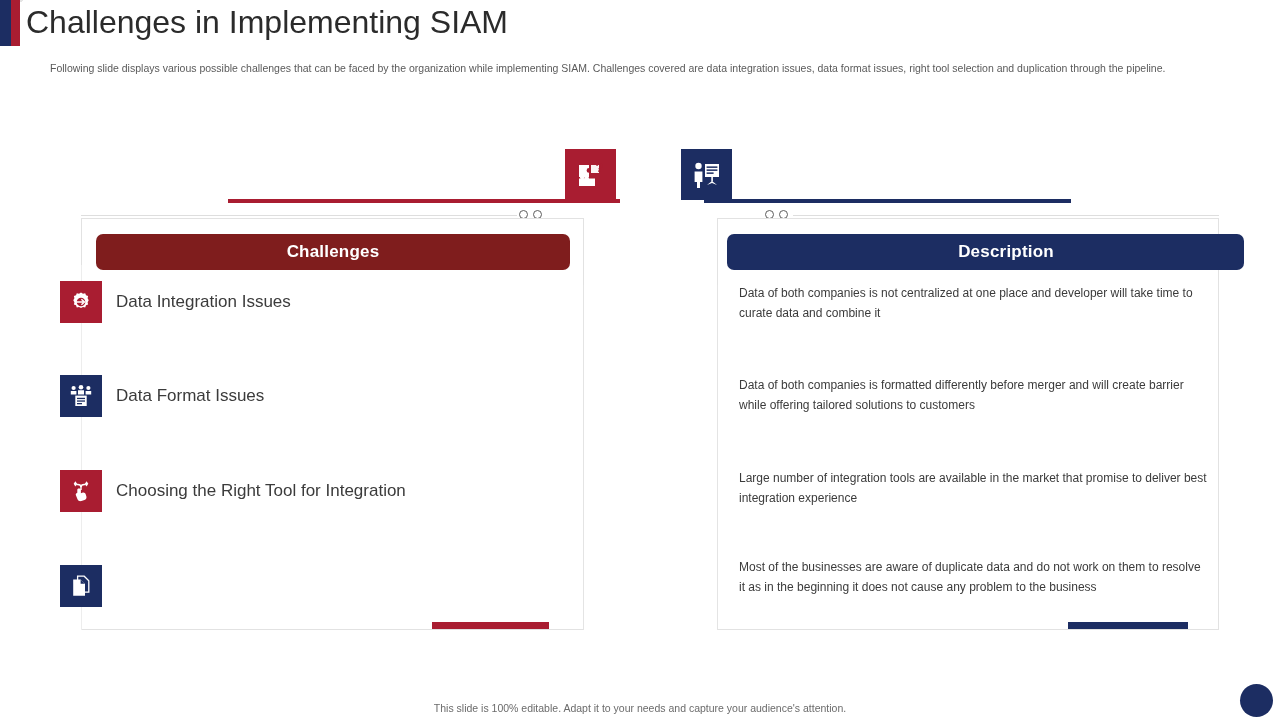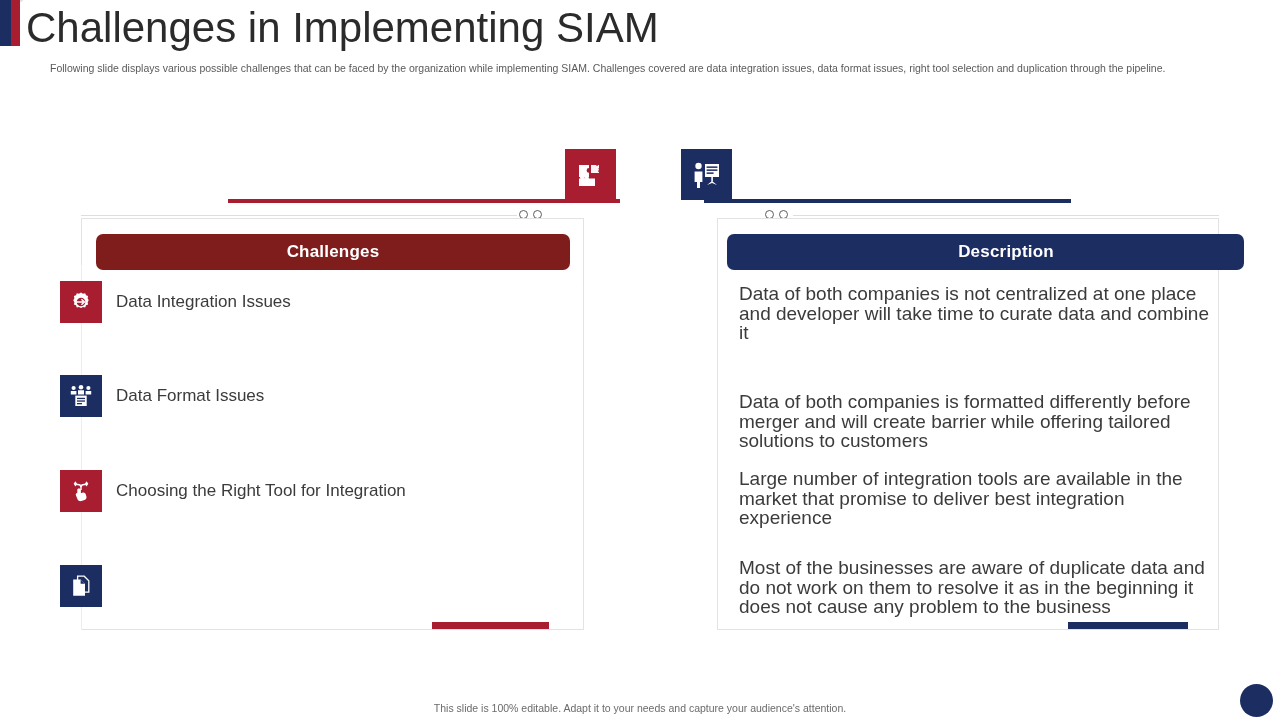--- a/index.html
+++ b/index.html
@@ -27,21 +27,21 @@
     position: absolute;
     left: 11px; top: 0;
     width: 9px; height: 46px;
     background: #a91d31;
   }
 
   
   .page-title {
     position: absolute;
     left: 26px; top: 4px;
-    font-size: 42px;
+    font-size: 32px;
     font-weight: 400;
     color: #2b2b2b;
     letter-spacing: 0px;
     white-space: nowrap;
   }
   .page-subtitle {
     position: absolute;
     left: 24px; top: 62px;
     width: 1200px;
     font-size: 10.5px;
@@ -173,21 +173,21 @@
     font-size: 17px;
     color: #3b3b3b;
     white-space: nowrap;
   }
 
   
   .desc-row {
     position: absolute;
     left: 739px;
     width: 470px;
-    font-size: 19px;
+    font-size: 12px;
     line-height: 19.5px;
     color: #3b3b3b;
   }
 
   
   .footer-note {
     position: absolute;
     left: 0; top: 702px;
     width: 1280px;
     text-align: center;
@@ -277,21 +277,21 @@
       <circle cx="19.4" cy="4" r="2.1" fill="#ffffff"></circle>
       <path d="M1.8 7h5.6v3.6H1.8zM9 6.3h6v4.3H9zM16.6 7h5.6v3.6h-5.6z" fill="#ffffff"></path>
       <rect x="6.3" y="11.6" width="11.4" height="10.4" fill="#ffffff"></rect>
       <rect x="8" y="13.8" width="8" height="1.3" fill="#1c2d62"></rect>
       <rect x="8" y="16.4" width="8" height="1.3" fill="#1c2d62"></rect>
       <rect x="8" y="19" width="5" height="1.3" fill="#1c2d62"></rect>
     </svg>
   </span>
   <span class="challenge-label">Data Format Issues</span>
 </div>
-<div class="desc-row" style="top:392px">Data of both companies is formatted differently before merger and will create barrier while offering tailored solutions to customers</div>
+<div class="desc-row" style="top:376px">Data of both companies is formatted differently before merger and will create barrier while offering tailored solutions to customers</div>
 
 <div class="challenge-row" style="top:469px">
   <span class="challenge-icon ic-red">
     <svg width="24" height="24" viewBox="0 0 24 24" aria-hidden="true">
       <path d="M6.4 2.2l1.7 2.6-1.7 2.6-1.7-2.6z" fill="#ffffff"></path>
       <path d="M17.6 2.2l1.7 2.6-1.7 2.6-1.7-2.6z" fill="#ffffff"></path>
       <path d="M12 5.6v5.4M12 8.5c0-1.8 1.4-3 3.2-3h1.6M12 8.5c0-1.8-1.4-3-3.2-3H7.2" stroke="#ffffff" stroke-width="1.4" fill="none"></path>
       <path d="M10.6 9.5c.8 0 1.3.6 1.3 1.4v3.4l1.4-.6c1.6-.6 3 .2 3.4 1.5l.7 2.4c.4 1.5-.4 3-1.9 3.5l-3.1 1c-1.7.5-3.3-.3-3.9-1.8l-1.6-4c-.4-1 0-1.9.9-2.3l.5-.2v-2.9c0-.8.5-1.4 1.3-1.4z" fill="#ffffff"></path>
     </svg>
   </span>

